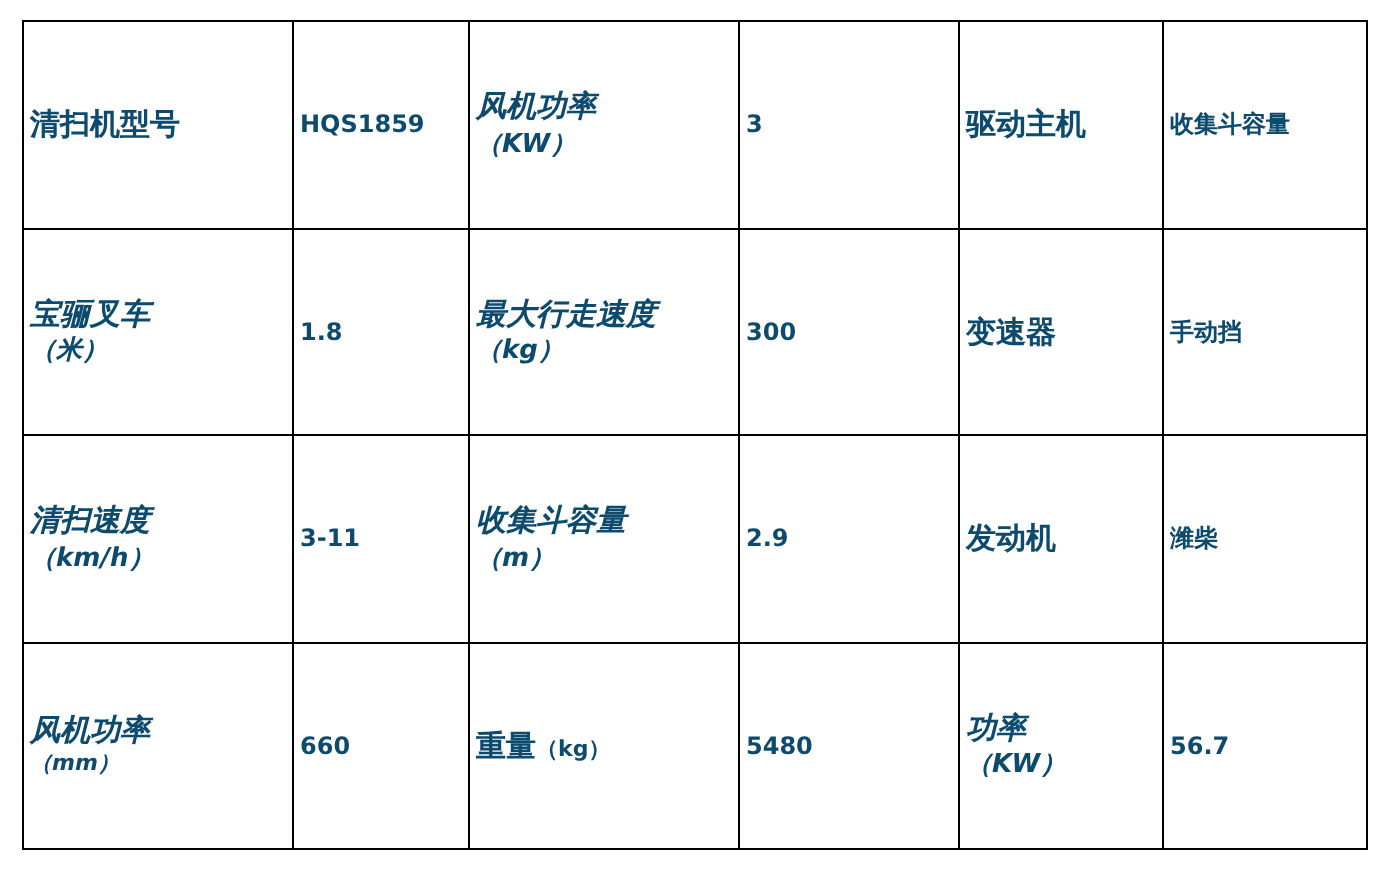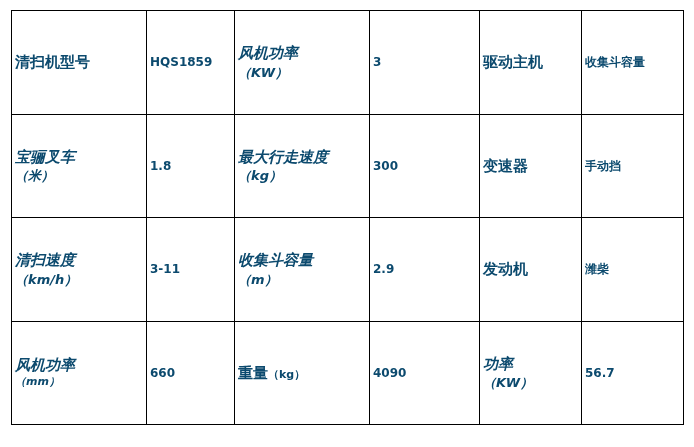--- a/index.html
+++ b/index.html
@@ -132,21 +132,21 @@
 
       <tr>
         <td class="label">
           <span class="two-line">风机功率</span>
           <span class="two-line unit-sm">（mm）</span>
         </td>
         <td class="value">660</td>
         <td class="label">
           <span>重量</span><span class="inline-unit">（kg）</span>
         </td>
-        <td class="value">4090</td>
+        <td class="value">5480</td>
         <td class="label">
           <span class="two-line">功率</span>
           <span class="two-line unit">（KW）</span>
         </td>
         <td class="value">56.7</td>
       </tr>
 
     </tbody>
   </table>
 </div>

